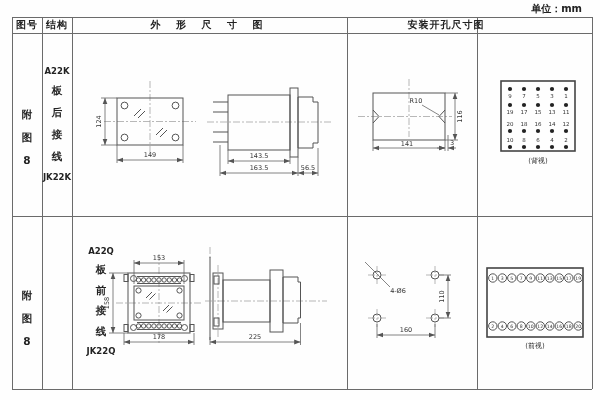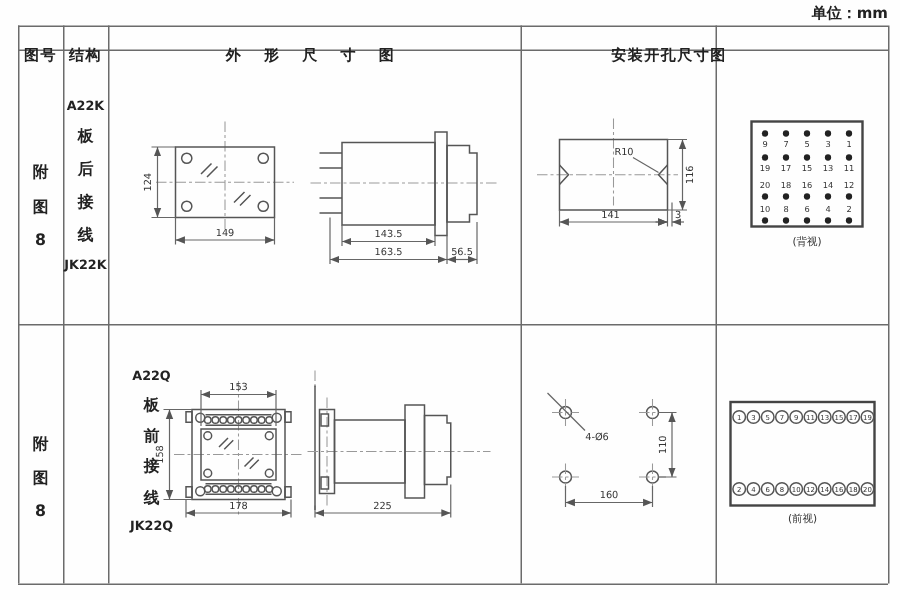--- a/index.html
+++ b/index.html
@@ -1,22 +1,22 @@
 <!DOCTYPE html>
 <html><head>
 <meta charset="utf-8">
 <style>
   html,body{margin:0;padding:0;background:#fff;}
   .page{position:relative;width:600px;height:400px;background:#fefefe;
         font-family:"DejaVu Sans",sans-serif;overflow:hidden;color:#222;}
   .hl{position:absolute;height:1px;background:#6b6b6b;}
   .vl{position:absolute;width:1px;background:#6b6b6b;}
   .hdr{position:absolute;top:17px;height:16px;display:flex;align-items:center;
-       justify-content:center;font-size:10px;font-weight:600;letter-spacing:1px;margin-top:12px;}
-  .unit{position:absolute;top:2px;right:8px;font-size:10px;font-weight:600;}
+       justify-content:center;font-size:10px;font-weight:600;letter-spacing:1px;}
+  .unit{position:absolute;top:2px;right:18px;font-size:10px;font-weight:600;}
   .stack{position:absolute;display:flex;flex-direction:column;align-items:center;
          justify-content:space-between;font-size:10.5px;font-weight:600;}
   .stack .code{font-size:8.5px;letter-spacing:0;}
   svg{position:absolute;overflow:visible;}
   .ln{stroke:#555;fill:none;stroke-width:1;}
   .tb{stroke:#444;fill:none;stroke-width:1.6;}
   .cl{stroke:#999;fill:none;stroke-width:.7;stroke-dasharray:7 2 2 2;}
   .dim{stroke:#666;fill:none;stroke-width:.8;}
   .dtxt{font:6.5px "DejaVu Sans",sans-serif;fill:#333;text-anchor:middle;}
   .tnum{font:5.5px "DejaVu Sans",sans-serif;fill:#333;text-anchor:middle;}

